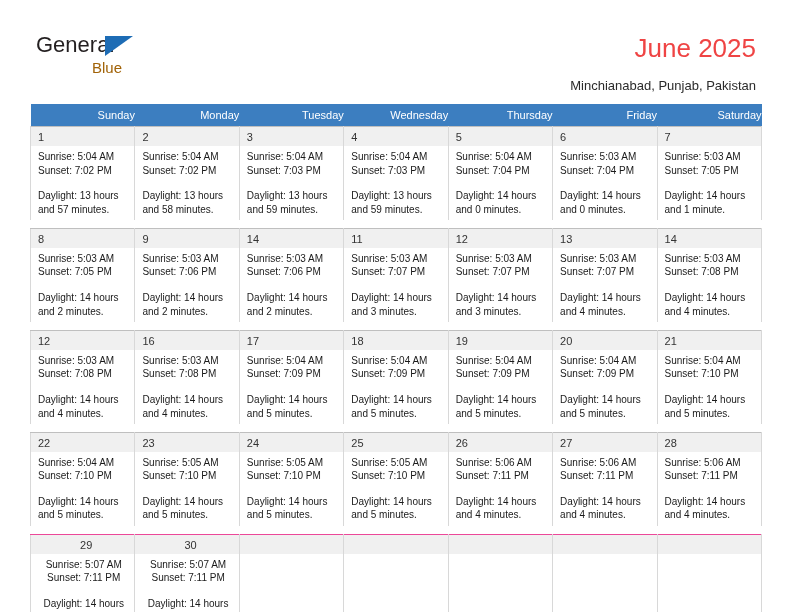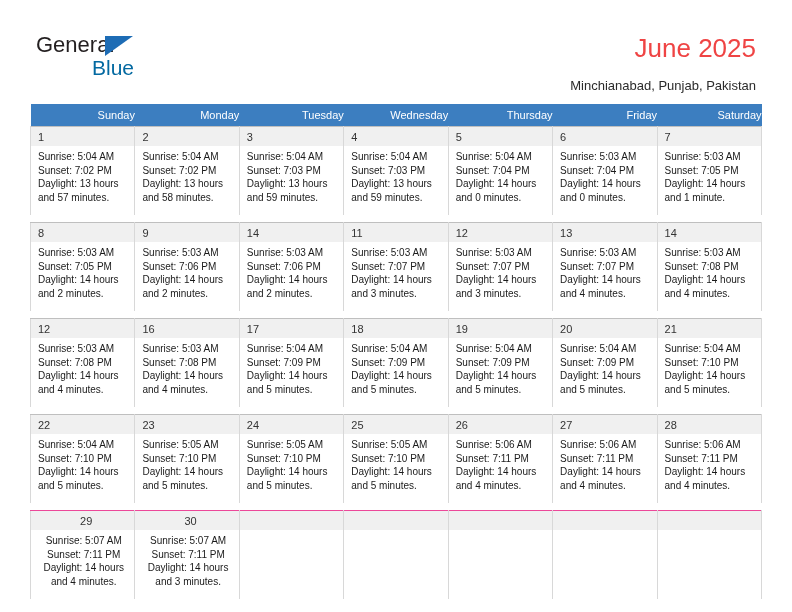--- a/index.html
+++ b/index.html
@@ -46,22 +46,22 @@
     top: 4px;
     width: 0;
     height: 0;
     border-left: 28px solid #1d6cb5;
     border-bottom: 20px solid transparent;
   }
   .logo-blue {
     position: absolute;
     left: 56px;
     top: 24px;
-    font-size: 21px;
-    color: #0369a1;
+    font-size: 15px;
+    color: #a16207;
     line-height: 24px;
   }
   .title {
     position: absolute;
     right: 36px;
     top: 33px;
     font-size: 26px;
     color: #ef4444;
     text-align: right;
     white-space: nowrap;
@@ -129,21 +129,21 @@
     line-height: 12px;
     height: 19px;
   }
   .cellbody {
     padding: 4px 5px 4px 7px;
     font-size: 10px;
     color: #1a1a1a;
     line-height: 13.6px;
   }
   .cellbody div { white-space: nowrap; }
-  .cellbody .daylight { white-space: normal; }
+  .cellbody .daylight { white-space: normal; margin-top: 12px; }
   td.empty .daynum { background: #f0f0f0; height: 19px; }
 </style>
 </head>
 <body>
 
 <div class="page">
 
   <div class="header">
 
     <div class="logo">

